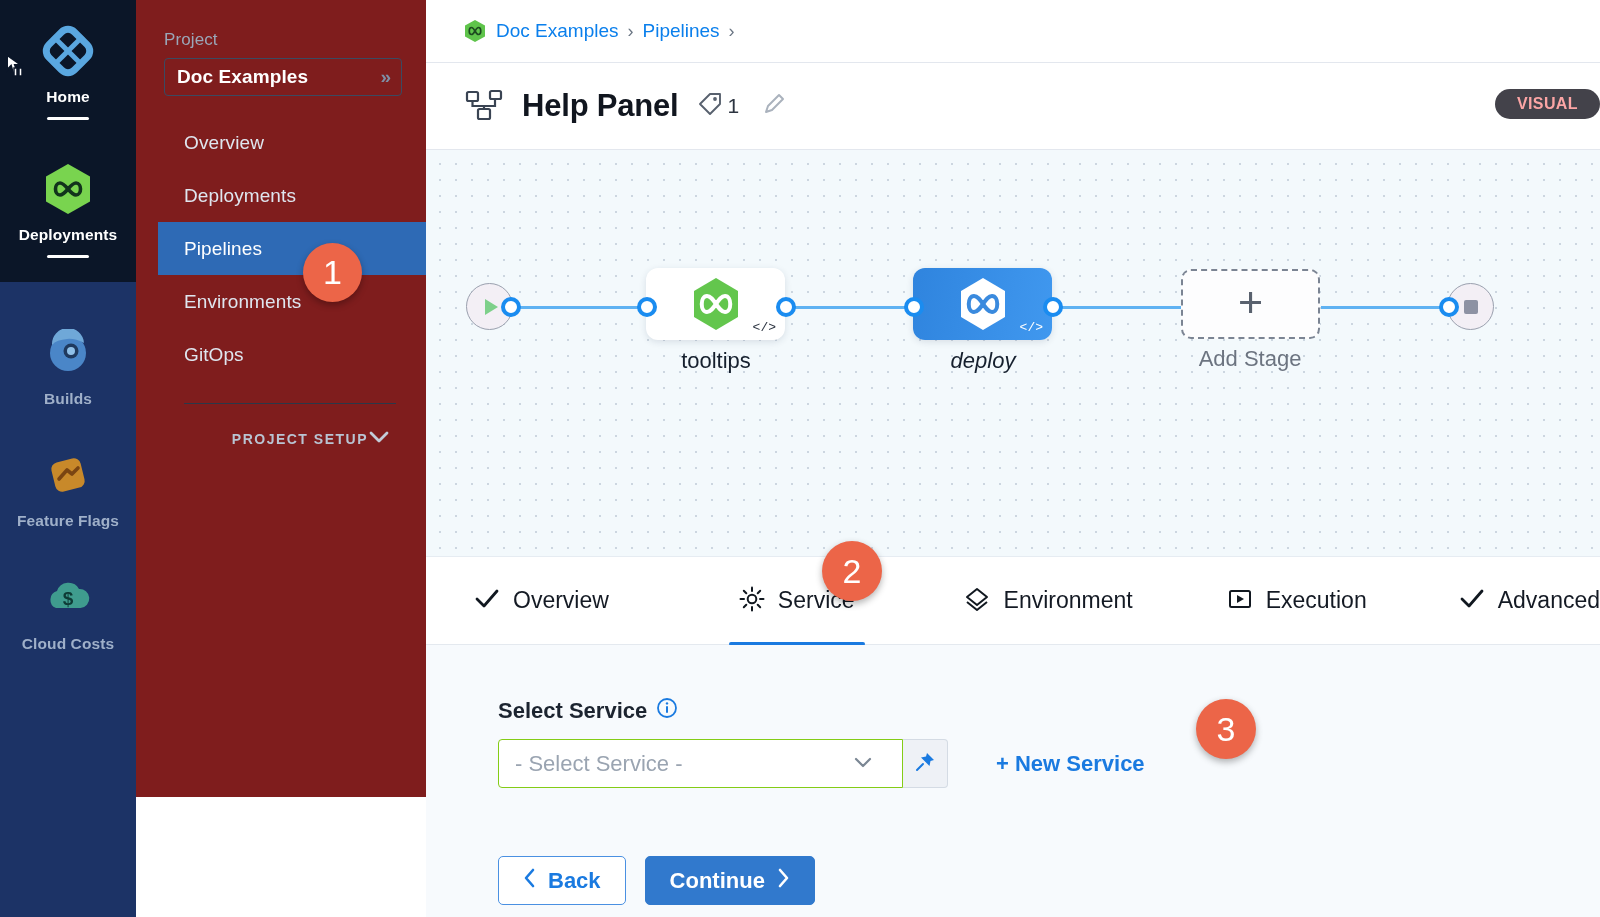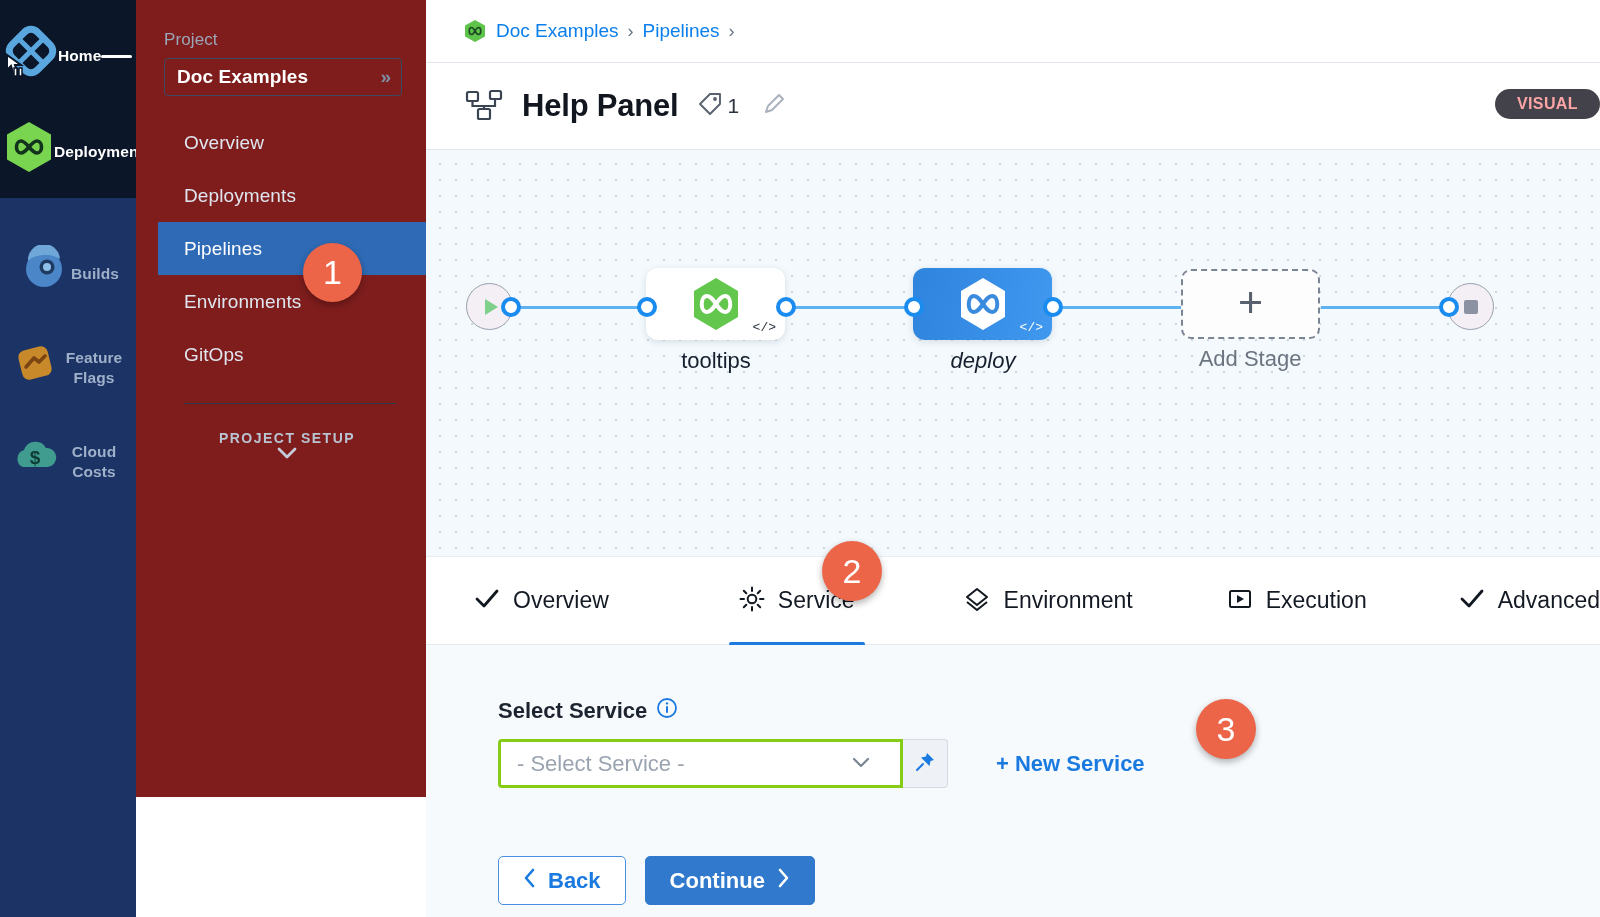--- a/index.html
+++ b/index.html
@@ -7,21 +7,21 @@
   body {
     font-family: "Liberation Sans", sans-serif;
     background:#ffffff;
     -webkit-font-smoothing:antialiased;
   }
   .app { position:relative; width:1600px; height:917px; display:flex; }
 
   
   .rail { width:136px; height:917px; background:#1c3366; flex:none; position:relative; }
   .rail-top { background:#0b1628; padding-top:10px; padding-bottom:18px; }
-  .rail-item { display:flex; flex-direction:row; align-items:center; padding:14px 4px 6px; cursor:pointer; }
+  .rail-item { display:flex; flex-direction:column; align-items:center; padding:14px 4px 6px; cursor:pointer; }
   .rail-ico { width:54px; height:54px; display:flex; align-items:center; justify-content:center; }
   .rail-label { margin-top:9px; font-size:15.5px; font-weight:700; letter-spacing:.1px; text-align:center; line-height:1.28; }
   .rail-top .rail-label { color:#ffffff; }
   .rail-bot .rail-label { color:#9fb0c9; }
   .rail-underline { width:42px; height:3px; background:#5a6b85; border-radius:2px; margin-top:10px; }
   .rail-top .rail-underline.active { background:#ffffff; }
   .rail-bot { padding-top:24px; }
   .rail-bot .rail-item { padding:20px 9px 20px;justify-content:center; }
 
   
@@ -36,21 +36,21 @@
   }
   .proj-name { color:#ffffff; font-size:19px; font-weight:700; letter-spacing:.1px; }
   .proj-chev { color:#7f8fa6; font-size:19px; font-weight:700; letter-spacing:-2px; }
   .side-nav { margin-top:20px; }
   .side-item {
     height:53px; display:flex; align-items:center; padding-left:48px;
     color:#dfe6ef; font-size:19px; letter-spacing:.1px; cursor:pointer;
   }
   .side-item.active { background:#2e6ab5; color:#ffffff; margin-left:22px; padding-left:26px; }
   .side-div { height:1px; background:#2a3849; margin:22px 30px 0 48px; }
-  .side-setup { display:flex; align-items:center; justify-content:flex-end; padding:26px 36px 0 48px; cursor:pointer;flex-direction:column; }
+  .side-setup { display:flex; align-items:center; justify-content:flex-end; padding:26px 36px 0 48px; cursor:pointer; }
   .side-setup-label { color:#b9c4d2; font-size:14px; font-weight:700; letter-spacing:1.5px; }
   .side-setup-chev { color:#c3ccd8; font-size:15px; }
 
   
   .main { flex:1; height:917px; position:relative; background:#ffffff; display:flex; flex-direction:column; overflow:hidden; }
 
   
   .crumbbar { height:62px; flex:none; display:flex; align-items:center; padding-left:38px; background:#fff; position:relative; }
   .crumb-ico { width:22px; height:24px; margin-right:10px; }
   .crumb-link { color:#0a7fec; font-size:19px; cursor:pointer; }
@@ -109,21 +109,21 @@
   .tabbar { height:88px; flex:none; background:#ffffff; display:flex; align-items:center; border-bottom:1px solid #e4e9ef; position:relative; }
   .tab { display:flex; align-items:center; gap:13px; height:88px; padding:0 10px; cursor:pointer; position:relative; }
   .tab-label { font-size:23px; color:#141a24; }
   .tab.active::after { content:""; position:absolute; left:0; right:0; bottom:-1px; height:4px; background:#1a7ae0; border-radius:2px; }
 
   
   .content { flex:1; background:#f7fafd; position:relative; padding:52px 0 0 72px; }
   .field-label { display:flex; align-items:center; gap:9px; font-size:22px; color:#1c2430; font-weight:700; }
   .select-row { display:flex; align-items:center; margin-top:14px; }
   .select-box {
-    width:405px; height:49px; background:#ffffff; border:3px solid #84cc16; border-radius:4px 0 0 4px;
+    width:405px; height:49px; background:#ffffff; border:1px solid #84cc16; border-radius:4px 0 0 4px;
     display:flex; align-items:center; justify-content:space-between; padding:0 28px 0 16px; cursor:pointer;
   }
   .select-ph { color:#9aa4b1; font-size:22px; }
   .pin-btn {
     width:45px; height:49px; background:#eef1f6; border:1px solid #d4dbe4; border-left:none; border-radius:0 4px 4px 0;
     display:flex; align-items:center; justify-content:center; cursor:pointer;
   }
   .new-service { margin-left:48px; color:#1a7ae0; font-size:22px; font-weight:700; cursor:pointer; }
   .btn-row { display:flex; gap:19px; margin-top:68px; }
   .btn { height:49px; border-radius:5px; display:flex; align-items:center; gap:11px; padding:0 24px; cursor:pointer; font-size:22px; font-weight:700; }

